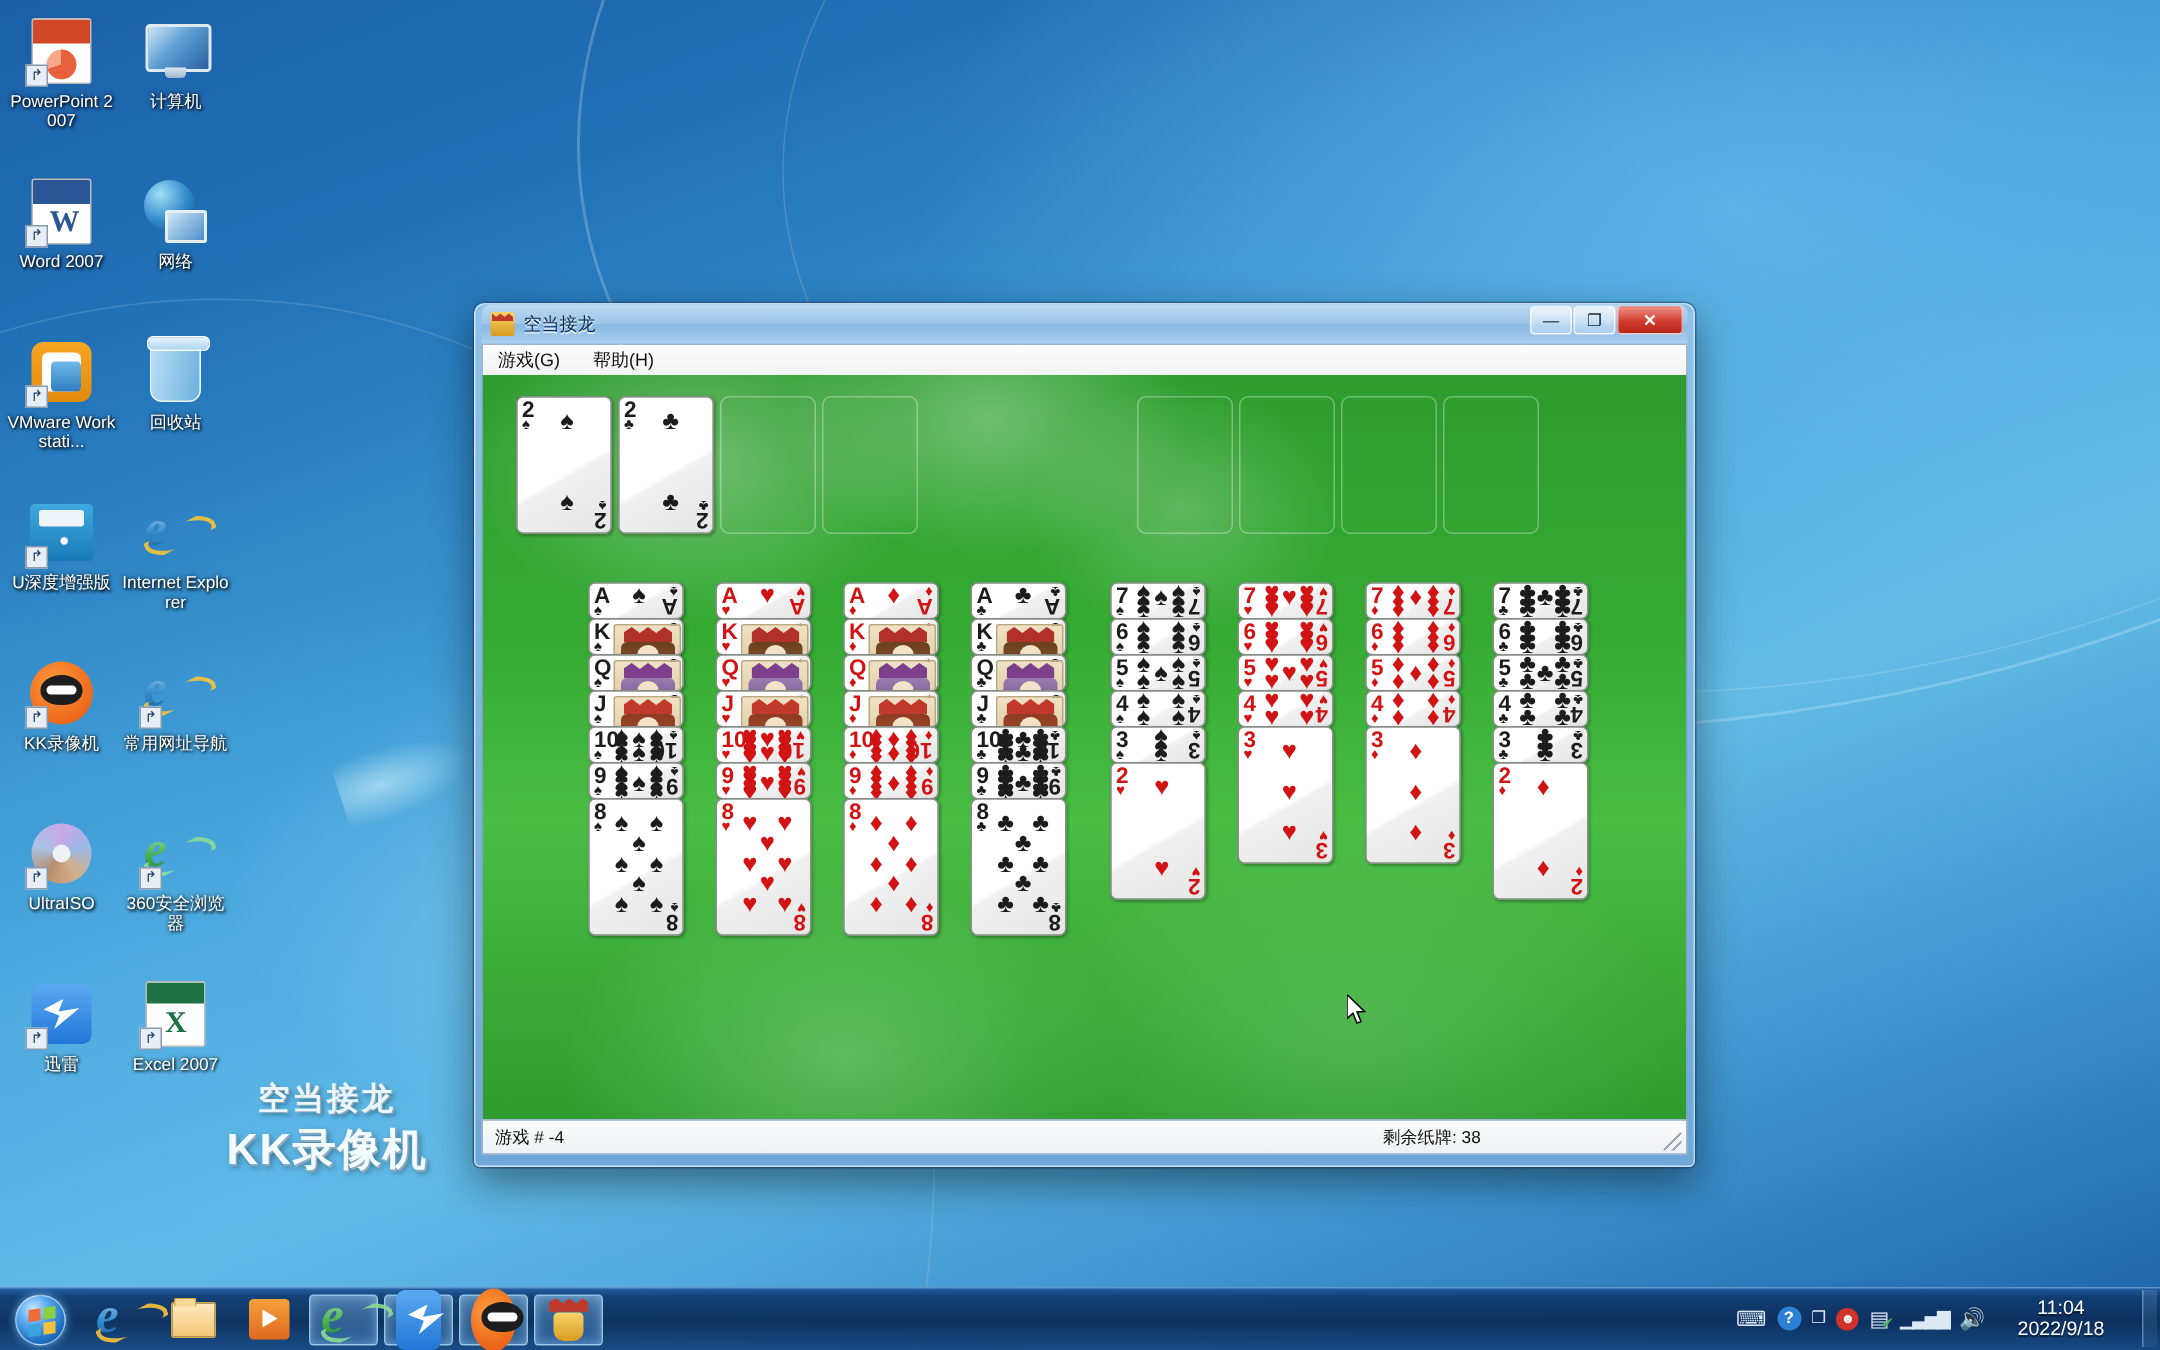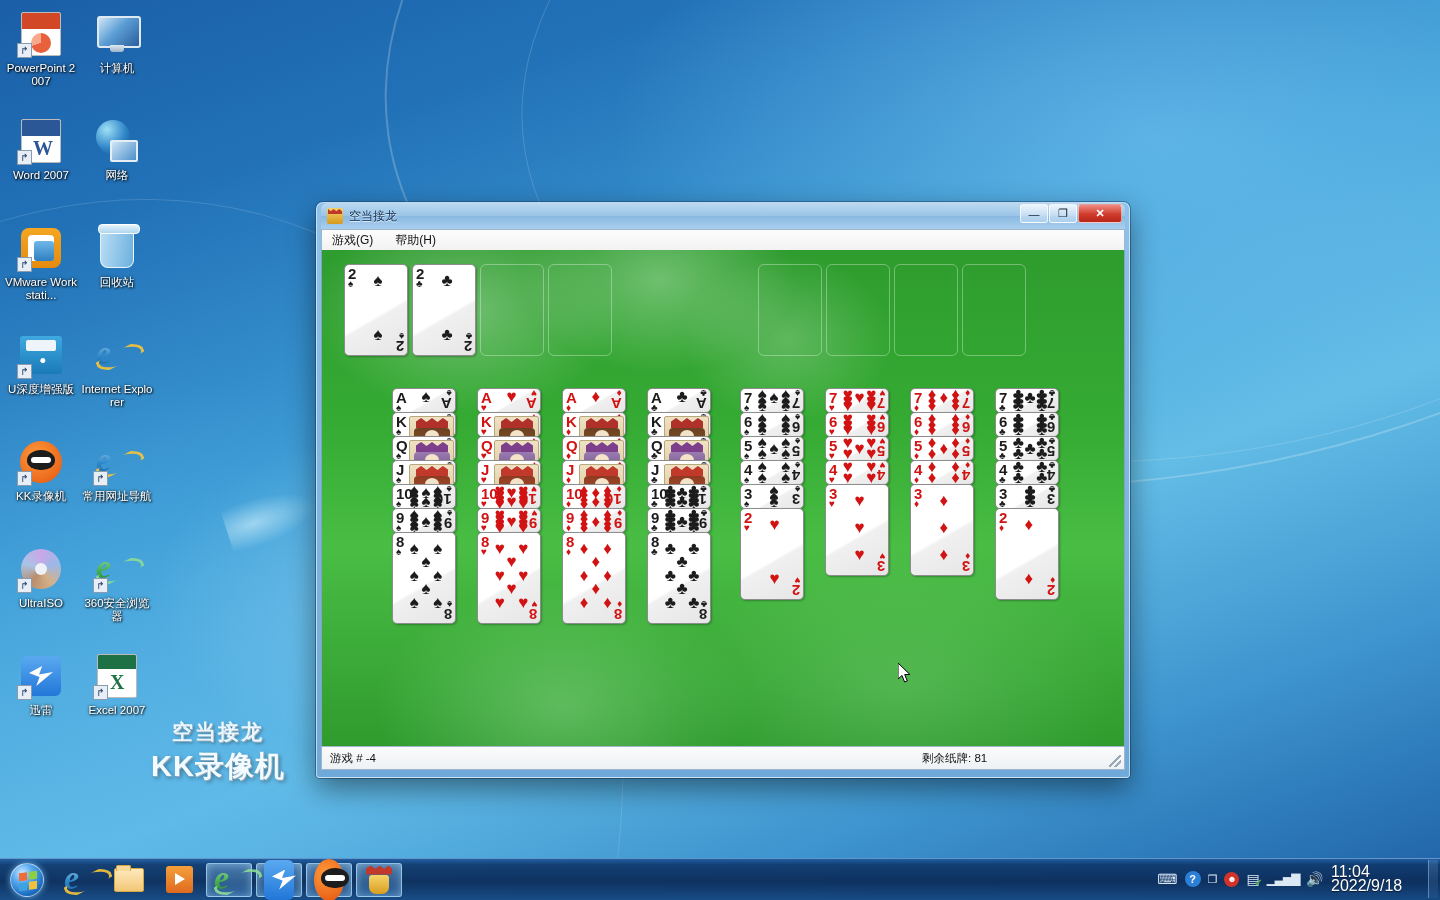--- a/index.html
+++ b/index.html
@@ -297,21 +297,21 @@
   .ic-king:before{content:"";position:absolute;left:0;top:0;width:26px;height:9px;background:#c0392b;
     clip-path: polygon(0 100%,0 30%,18% 0,36% 38%,52% 0,70% 38%,86% 0,100% 30%,100% 100%);}
   .ic-king:after{content:"";position:absolute;left:3px;top:9px;width:20px;height:19px;
     background:linear-gradient(#f6d46a,#d99d1f);border-radius:3px 3px 7px 7px;}
 
   #tray {
     position: absolute; right: 0; bottom: 0; height: 42px; display: flex; align-items: center;
     padding-right: 2px; gap: 7px;
   }
   #tray .tr { font-size: 14px; color: #dce9f5; cursor: pointer; line-height: 1; }
-  #clock { width: 86px; color: #fff; font-size: 16px; line-height: 14px;
+  #clock { width: 86px; text-align: center; color: #fff; font-size: 13px; line-height: 14px;
     text-shadow: 0 1px 1px rgba(0,0,0,0.6); cursor: pointer; }
   #showdesk { width: 10px; height: 38px; margin-left: 4px;
     border-left: 1px solid rgba(160,210,250,0.45);
     background: linear-gradient(rgba(160,210,250,0.18), rgba(160,210,250,0.06)); cursor: pointer; }
 
   
   #cursor { position: absolute; left: 898px; top: 663px; width: 14px; height: 21px; pointer-events: none; }
 </style>
 </head>
 <body>
@@ -1347,21 +1347,21 @@
             <div class="pips">
               <span class="pip" style="left: calc(50% - 8px); top: calc(14% - 8px);">♦</span>
               <span class="pip" style="left: calc(50% - 8px); top: calc(78% - 8px);">♦</span>
             </div>
           </div>
         </div>
       </div>
 
     <div id="statusbar">
       <span class="left">游戏 #  -4</span>
-      <span class="right">剩余纸牌: 81</span>
+      <span class="right">剩余纸牌: 38</span>
       <span id="grip"></span>
     </div>
   </div>
 
   <div id="taskbar">
     <div id="startorb">
       <div class="orb"></div>
     </div>
     <div id="taskbar-buttons" style="display:flex;align-items:center;">
         <div class="tbtn">

